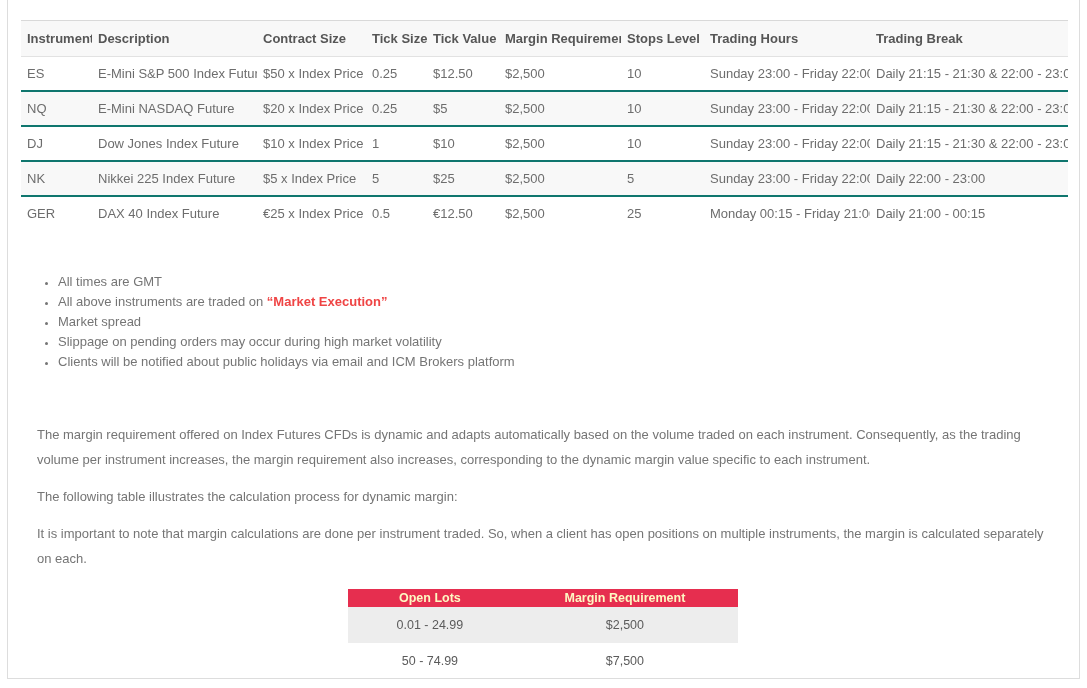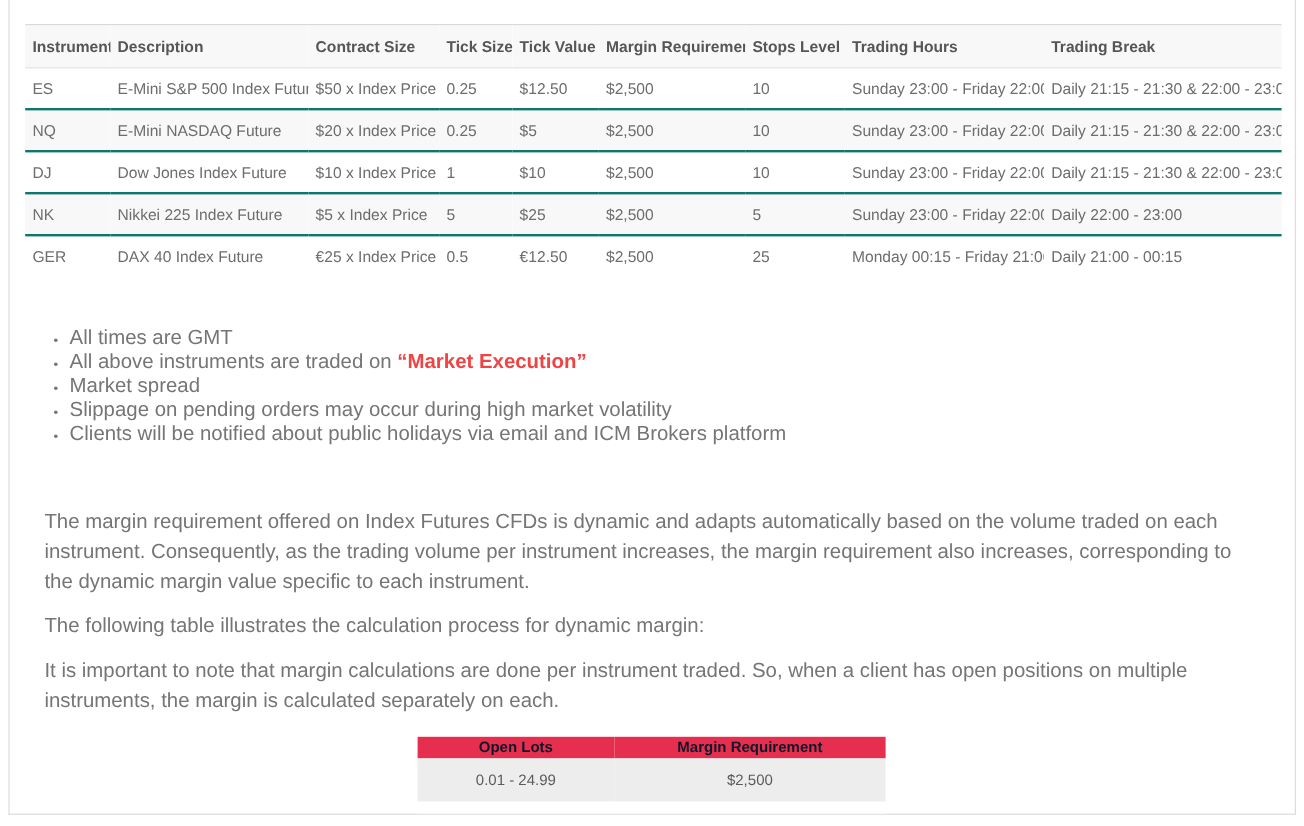--- a/index.html
+++ b/index.html
@@ -50,48 +50,48 @@
   table.spec-table tbody tr:last-child td { border-bottom: none; }
 
   
   ul.notes {
     margin: 42px 0 0 0;
     padding: 0 0 0 50px;
     list-style: disc;
   }
   ul.notes li {
     color: #757575;
-    font-size: 17px;
+    font-size: 13px;
     line-height: 20px;
   }
   ul.notes li::marker { color: #757575; font-size: 11px; }
   ul.notes li strong { color: #ef4444; font-weight: 700; }
 
   
   p.body-text {
     margin: 0 30px 0 29px;
     color: #757575;
-    font-size: 17px;
+    font-size: 13px;
     line-height: 25px;
   }
   p.body-text.p1 { margin-top: 50px; }
   p.body-text.p2 { margin-top: 12px; }
   p.body-text.p3 { margin-top: 12px; }
 
   
   table.margin-table {
     table-layout: fixed;
     border-collapse: collapse;
     width: 390px;
     margin: 18px 0 0 340px;
     font-size: 12.5px;
   }
   table.margin-table th {
     background: #e62e4f;
-    color: #0f172a;
+    color: #fef9c3;
     font-weight: 700;
     text-align: center;
     padding: 2px 4px;
     height: 18px;
   }
   table.margin-table td {
     text-align: center;
     color: #5b5b5b;
     padding: 2px 4px;
     height: 36px;

